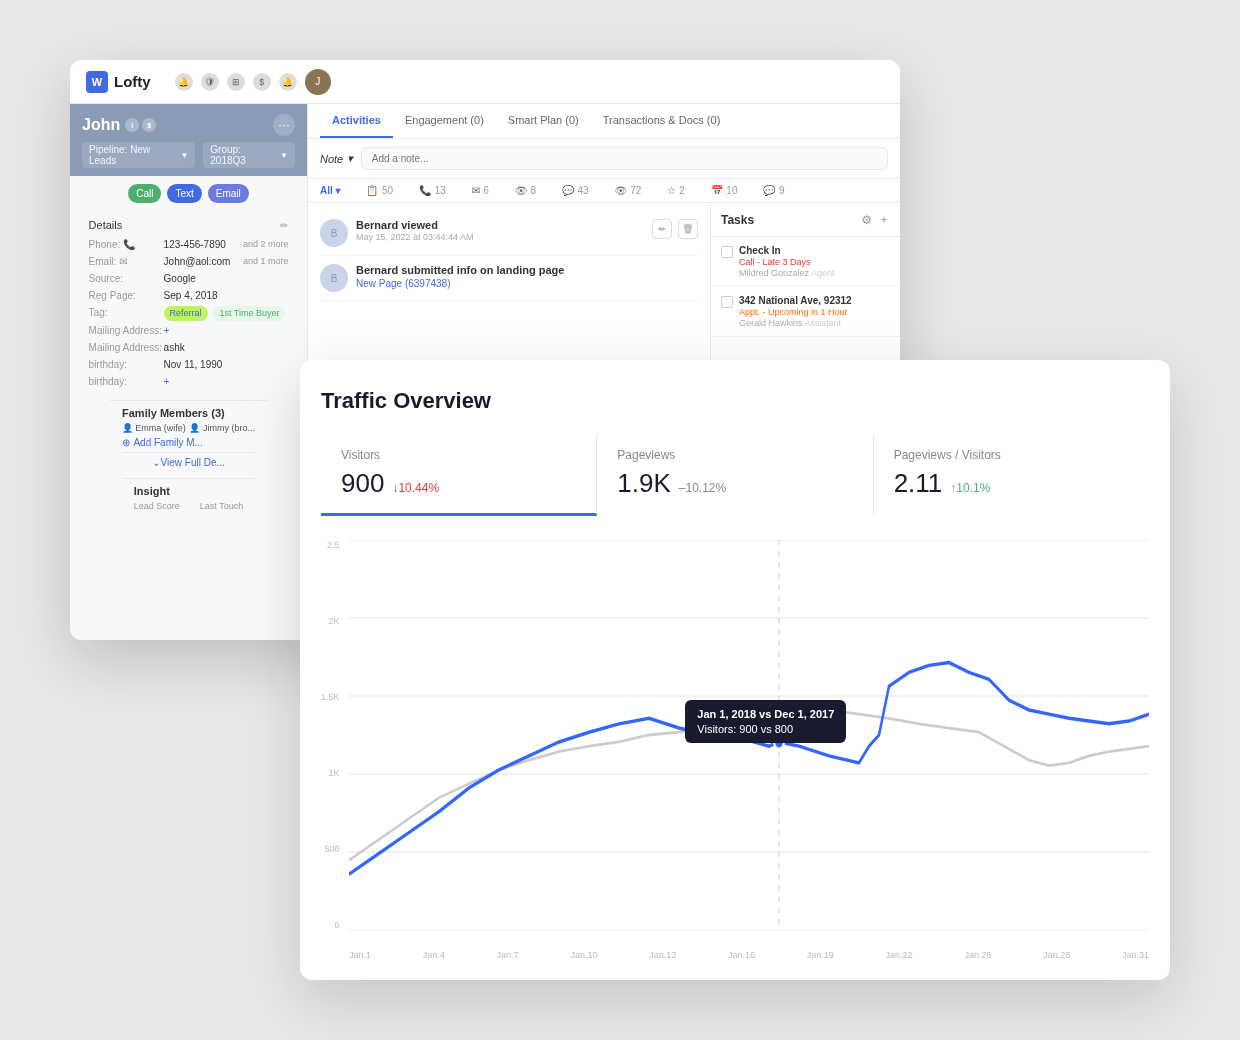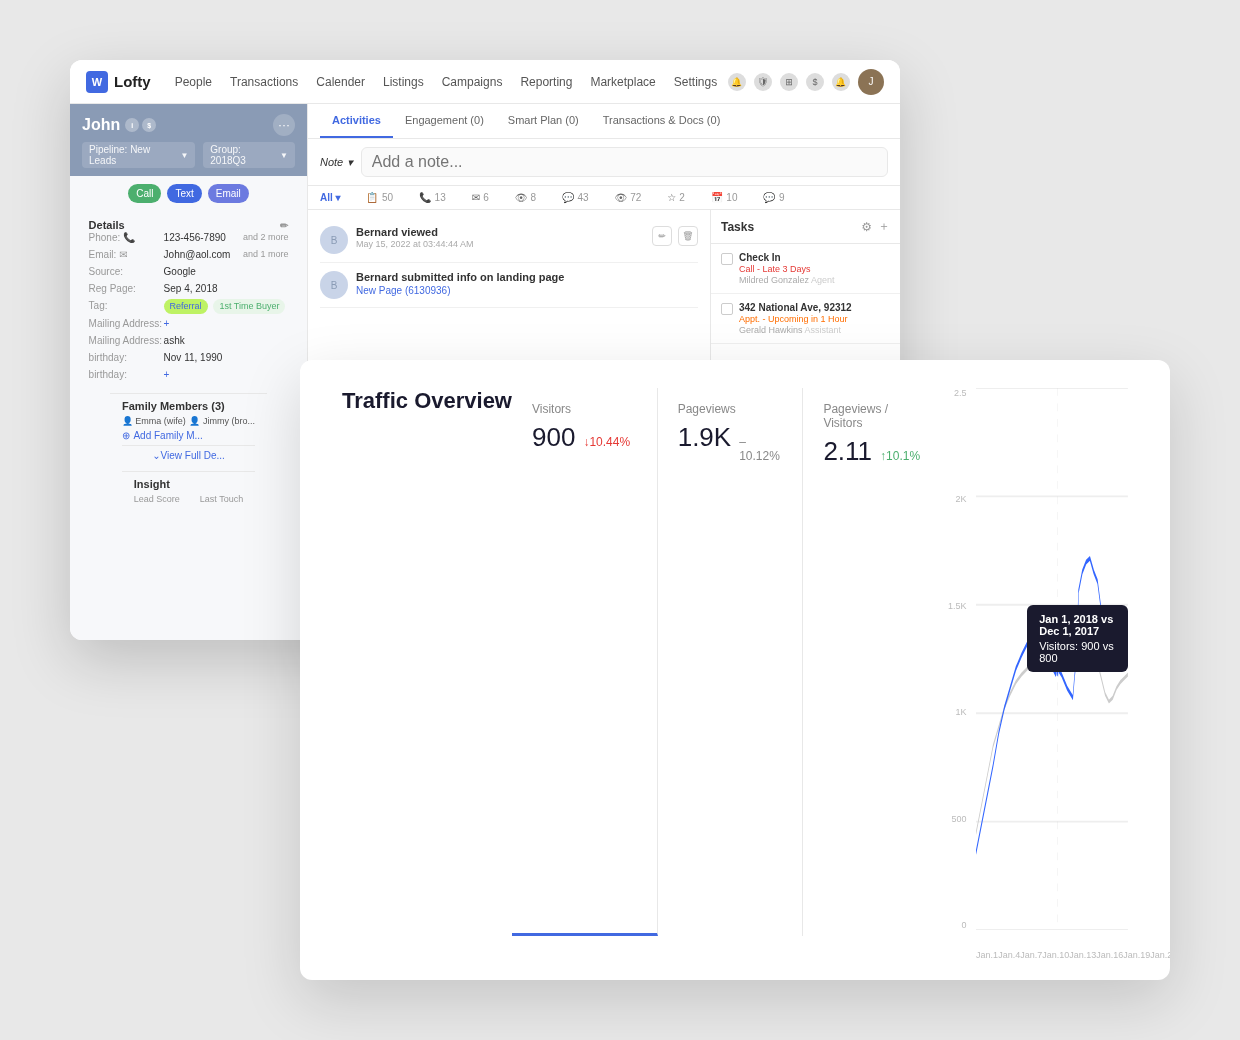--- a/index.html
+++ b/index.html
@@ -215,23 +215,23 @@
     .btn-email { background: #6c7ae0; }
 
     .details-section {
       padding: 8px 12px;
     }
     .section-header {
       display: flex;
       align-items: center;
       justify-content: space-between;
       font-size: 11px;
-      font-weight: 700;
+      font-weight: 400;
       color: #333;
-      margin-bottom: 0;
+      margin-bottom: 7px;
     }
     .edit-icon { font-size: 10px; color: #999; cursor: pointer; }
 
     .detail-row {
       display: flex;
       font-size: 10px;
       color: #555;
       margin-bottom: 3px;
       line-height: 1.4;
     }
@@ -401,21 +401,21 @@
       display: flex;
       align-items: center;
       gap: 4px;
       font-style: italic;
     }
     .note-input {
       flex: 1;
       border: 1px solid #e8e8e8;
       border-radius: 6px;
       padding: 5px 10px;
-      font-size: 16px;
+      font-size: 10px;
       color: #999;
       outline: none;
       background: #fafafa;
     }
 
     
     .filter-bar {
       padding: 6px 12px;
       display: flex;
       align-items: center;
@@ -576,22 +576,22 @@
       position: absolute;
       bottom: 0;
       right: 0;
       width: 870px;
       height: 620px;
       background: #fff;
       border-radius: 12px;
       box-shadow: 0 20px 60px rgba(0,0,0,0.15);
       overflow: hidden;
       display: flex;
-      flex-direction: row;
-      padding: 28px 42px 20px;
+      flex-direction: column;
+      padding: 28px 21px 20px;
     }
 
     .traffic-title {
       font-size: 22px;
       font-weight: 700;
       color: #1a1a2e;
       margin-bottom: 20px;
     }
 
     .metrics-row {
@@ -691,30 +691,20 @@
 <body>
 
 <div class="outer-container">
 
   <div class="crm-window">
 
     <div class="top-nav">
       <div class="logo-area">
         <div class="logo-icon">W</div>
         <span class="logo-text">Lofty</span>
-      </div>
-      <div class="nav-items">
-        <span class="nav-item">People</span>
-        <span class="nav-item">Transactions</span>
-        <span class="nav-item">Calender</span>
-        <span class="nav-item">Listings</span>
-        <span class="nav-item">Campaigns</span>
-        <span class="nav-item">Reporting</span>
-        <span class="nav-item">Marketplace</span>
-        <span class="nav-item">Settings</span>
       </div>
       <div class="nav-right">
         <div class="nav-icon">🔔</div>
         <div class="nav-icon">🛡</div>
         <div class="nav-icon">⊞</div>
         <div class="nav-icon">$</div>
         <div class="nav-icon">🔔</div>
         <div class="avatar-circle">J</div>
       </div>
     </div>
@@ -873,21 +863,21 @@
               </div>
               <div class="activity-actions">
                 <div class="activity-btn">✏</div>
                 <div class="activity-btn">🗑</div>
               </div>
             </div>
             <div class="activity-item">
               <div class="activity-avatar">B</div>
               <div class="activity-content">
                 <div class="activity-title">Bernard submitted info on landing page</div>
-                <div class="activity-link">New Page (6130936)</div>
+                <div class="activity-link">New Page (6397438)</div>
               </div>
             </div>
           </div>
 
           <div class="tasks-panel">
             <div class="tasks-header">
               <span class="tasks-title">Tasks</span>
               <div class="tasks-actions">
                 <span class="task-icon-btn">⚙</span>
                 <span class="task-icon-btn">＋</span>

